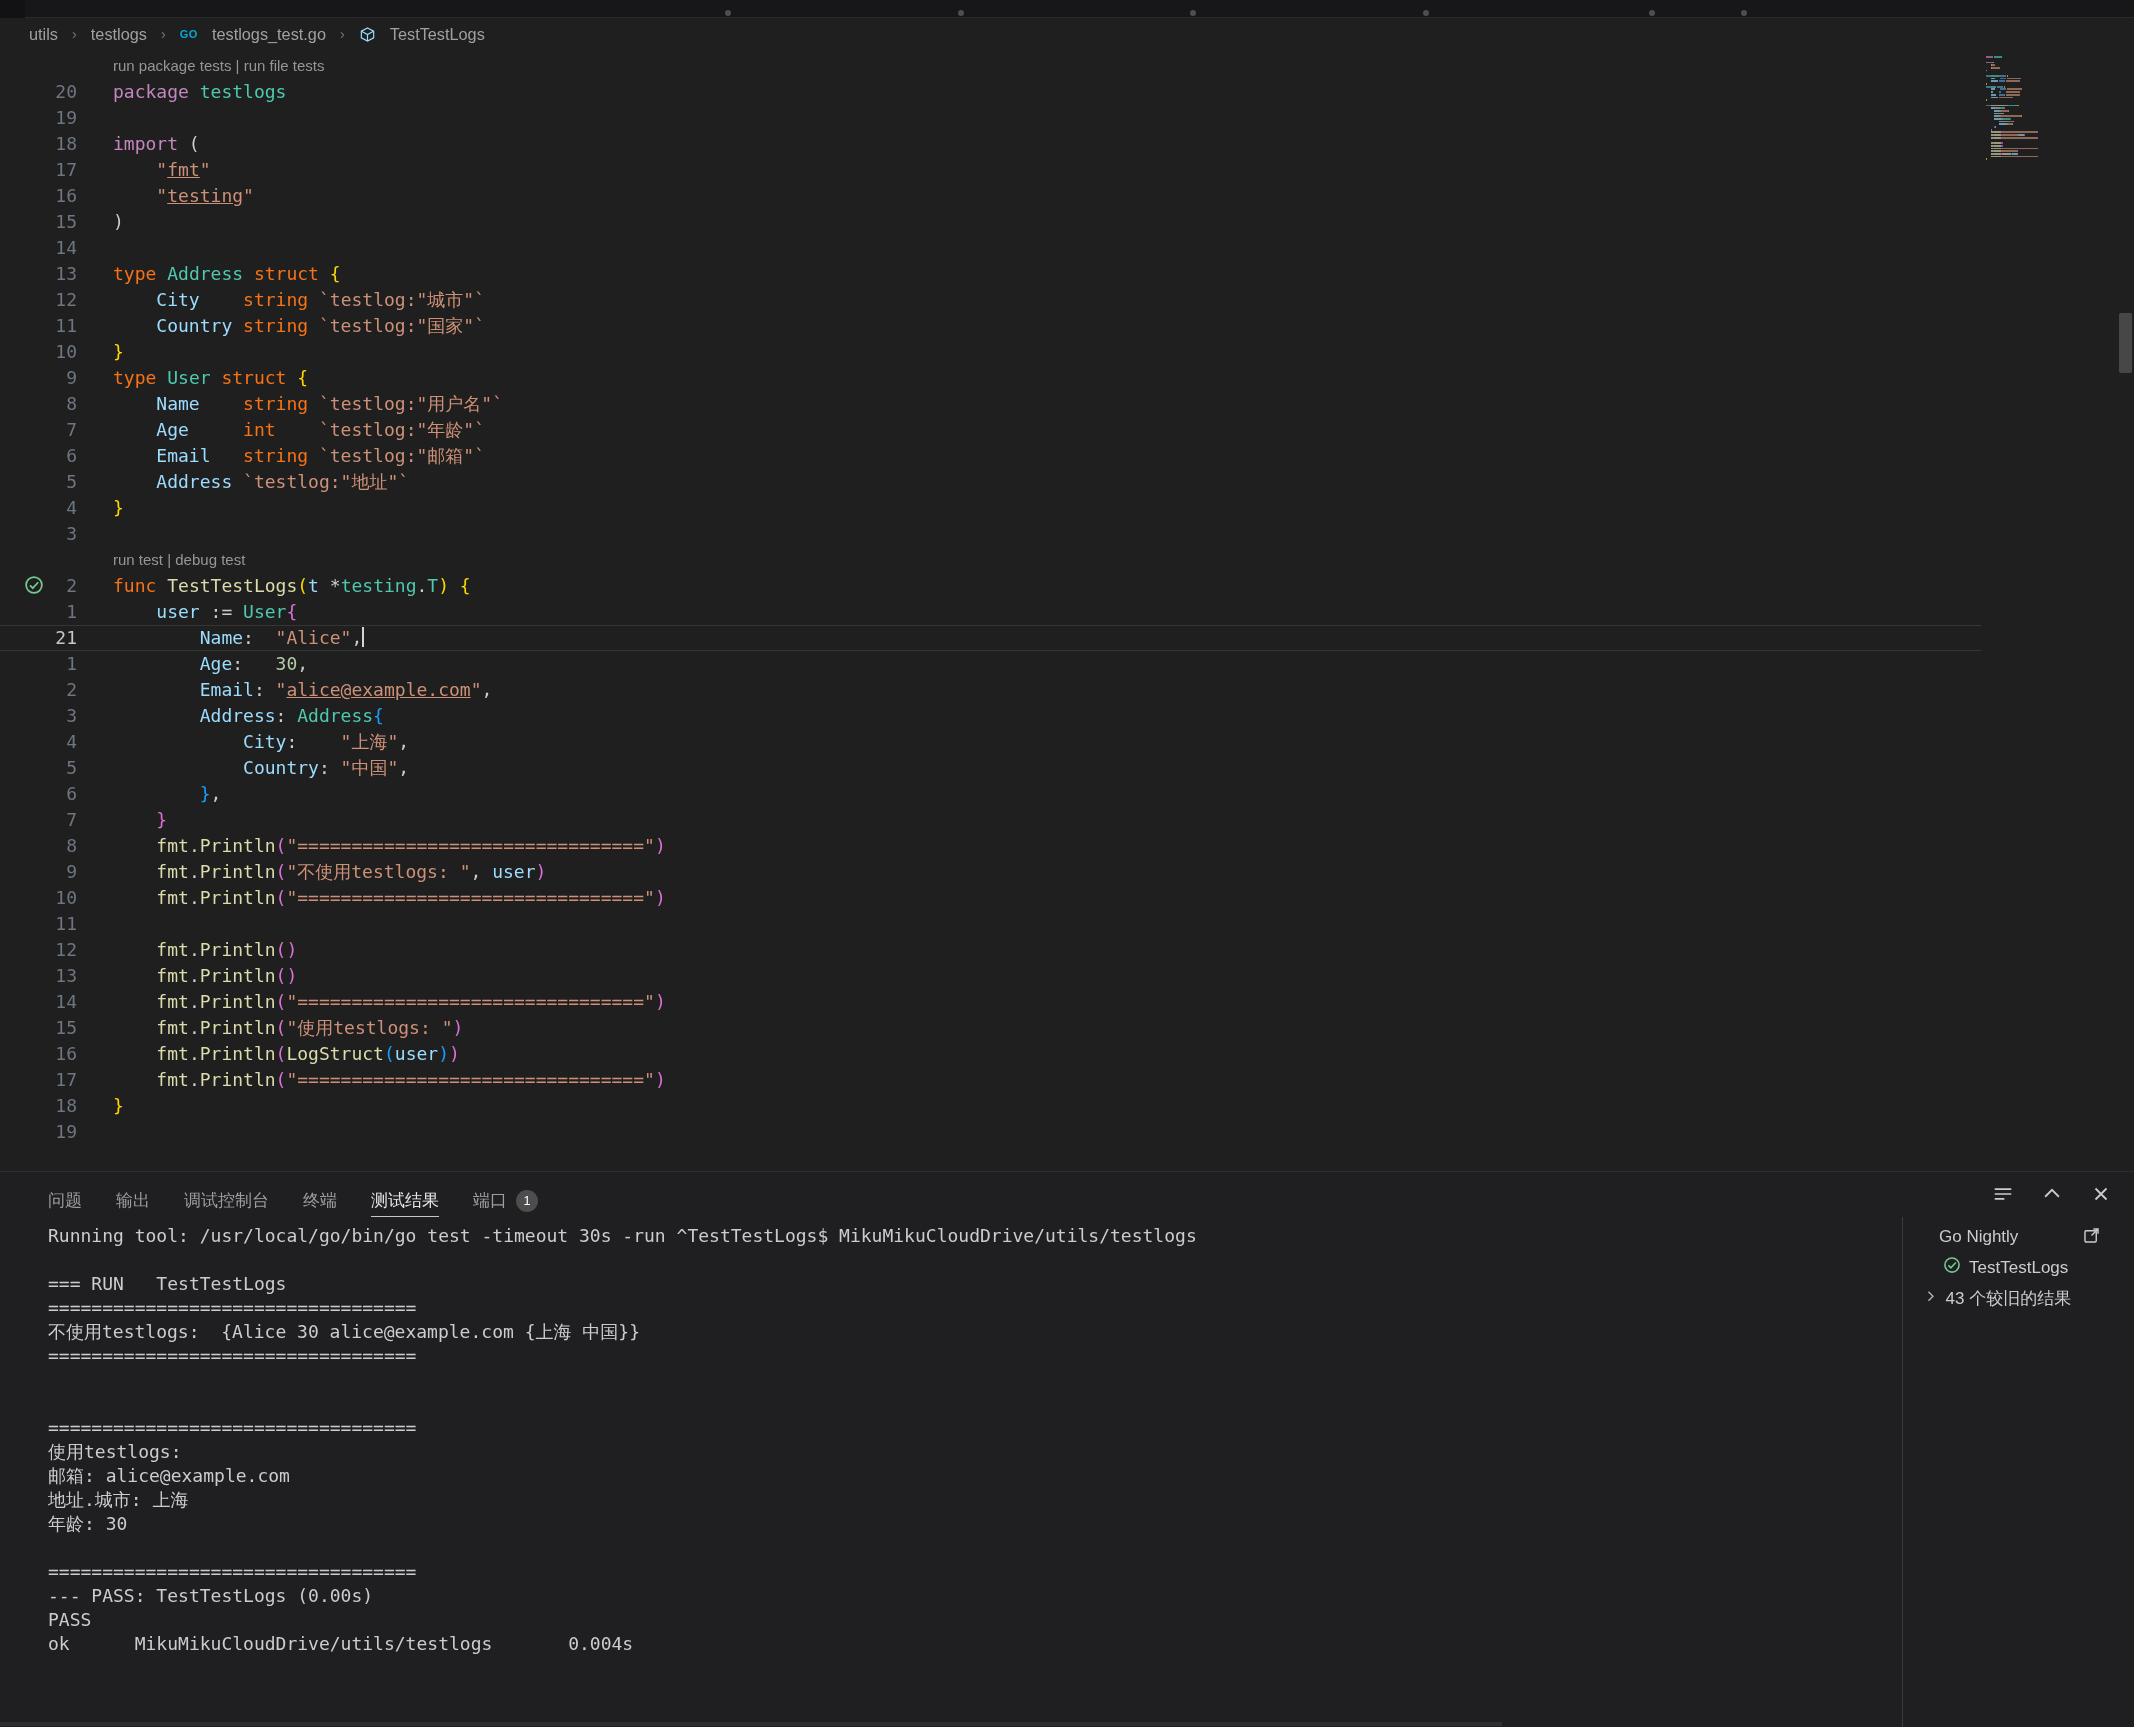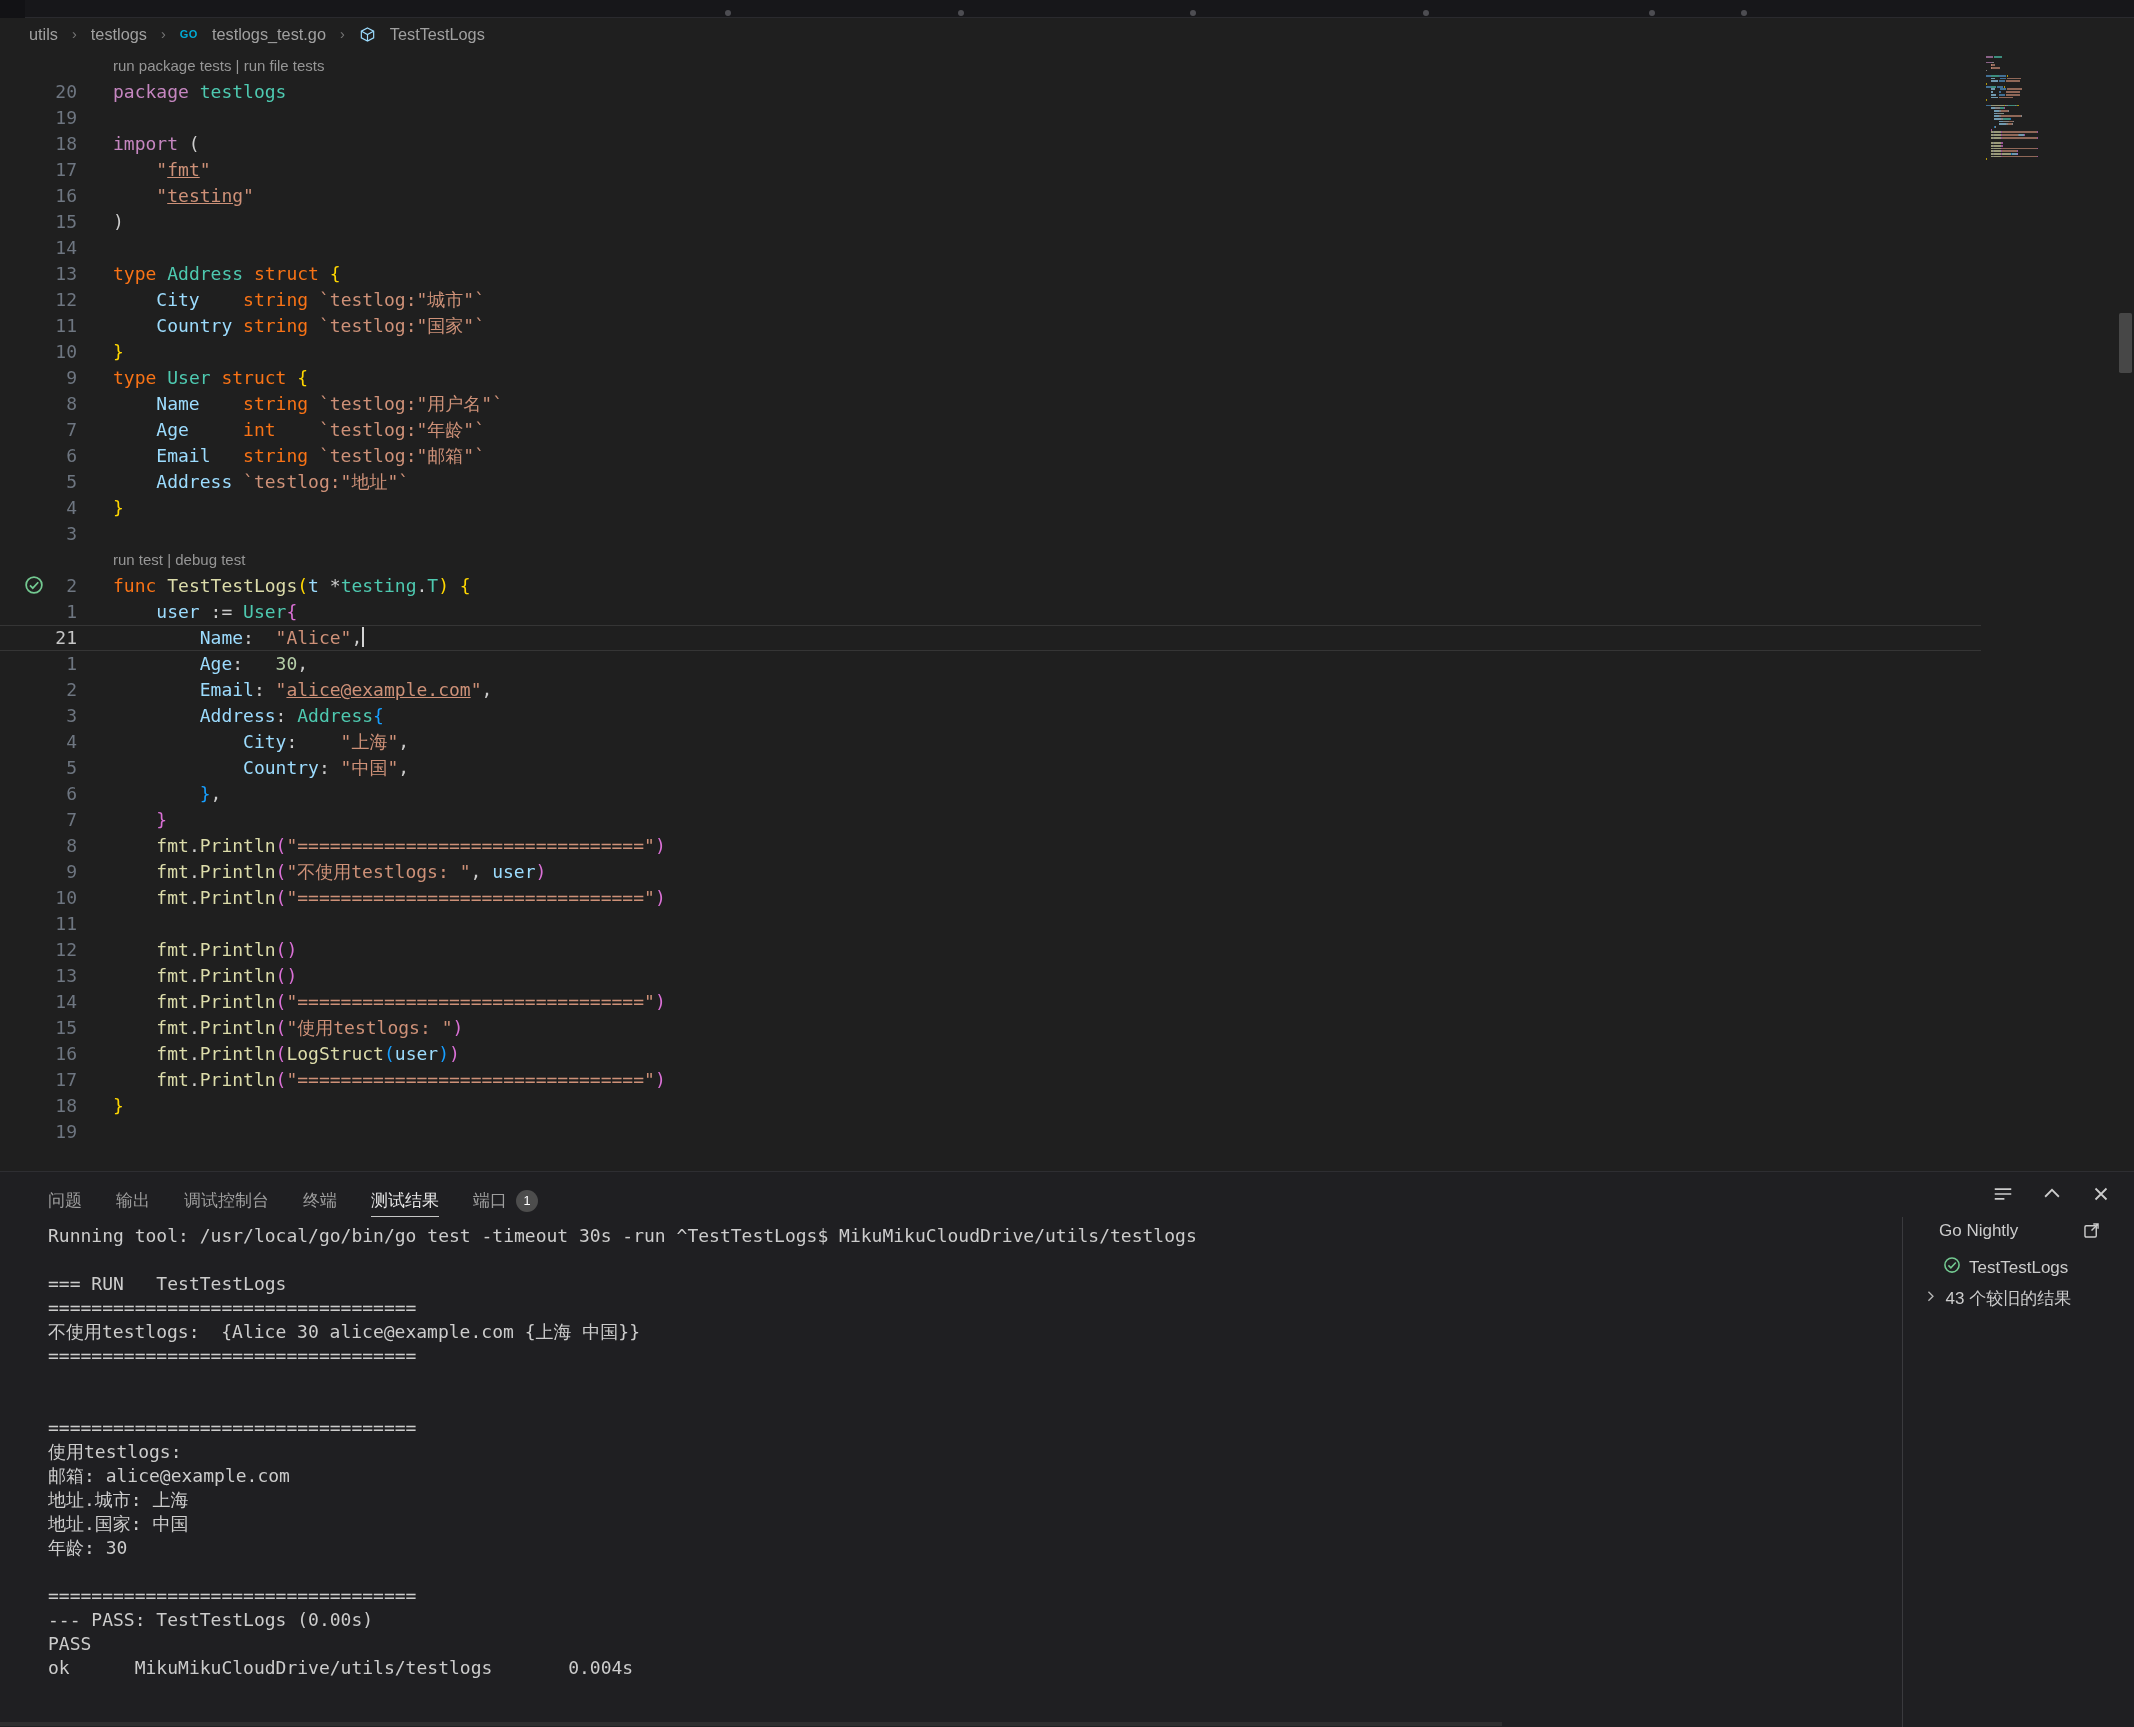--- a/index.html
+++ b/index.html
@@ -56,21 +56,21 @@
   .panel-actions{position:absolute;right:23.5px;top:11px;display:flex;gap:27px;align-items:center}
   .pa-icon{width:22px;height:22px;cursor:pointer;display:inline-flex}
 
   .terminal{position:absolute;left:48px;top:52px;width:1845px;
             font-family:"DejaVu Sans Mono",monospace;font-size:18px;color:#cccccc}
   .tline{height:24px;line-height:24px;white-space:pre}
   .panel-hscroll{position:absolute;left:0;bottom:1.8px;width:1502px;height:4.5px;background:#3a3a3a;opacity:.55;cursor:pointer}
 
   .panel-divider{position:absolute;left:1902px;top:45px;bottom:0;width:0.9px;background:#3a3a3e}
   .test-explorer{position:absolute;left:1903px;right:18px;top:49px;font-size:17px;color:#cccccc}
-  .te-header{display:flex;justify-content:space-between;height:31px;padding:0 12.7px 0 36px}
+  .te-header{display:flex;align-items:center;justify-content:space-between;height:31px;padding:0 12.7px 0 36px}
   .te-item{display:flex;align-items:center;gap:8.1px;padding-left:40px;height:31px;cursor:pointer}
   .te-older{display:flex;align-items:center;gap:8.1px;padding-left:20px;height:31px;cursor:pointer}
 </style>
 </head>
 <body>
 
 <div id="root">
 
   <div class="topstrip">
     <div class="corner"></div>
@@ -241,21 +241,20 @@
         <div class="tline">=== RUN   TestTestLogs</div>
         <div class="tline">==================================</div>
         <div class="tline">不使用testlogs:  {Alice 30 alice@example.com {上海 中国}}</div>
         <div class="tline">==================================</div>
         <div class="tline"> </div>
         <div class="tline"> </div>
         <div class="tline">==================================</div>
         <div class="tline">使用testlogs: </div>
         <div class="tline">邮箱: alice@example.com</div>
         <div class="tline">地址.城市: 上海</div>
-        <div class="tline">地址.国家: 中国</div>
         <div class="tline">年龄: 30</div>
         <div class="tline"> </div>
         <div class="tline">==================================</div>
         <div class="tline">--- PASS: TestTestLogs (0.00s)</div>
         <div class="tline">PASS</div>
         <div class="tline">ok      MikuMikuCloudDrive/utils/testlogs       0.004s</div>
       </div>
     <div class="panel-hscroll"></div>
     <div class="panel-divider"></div>
 

